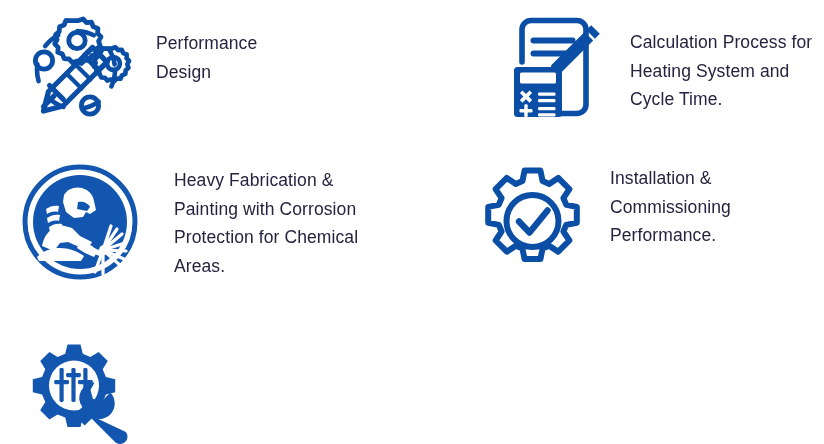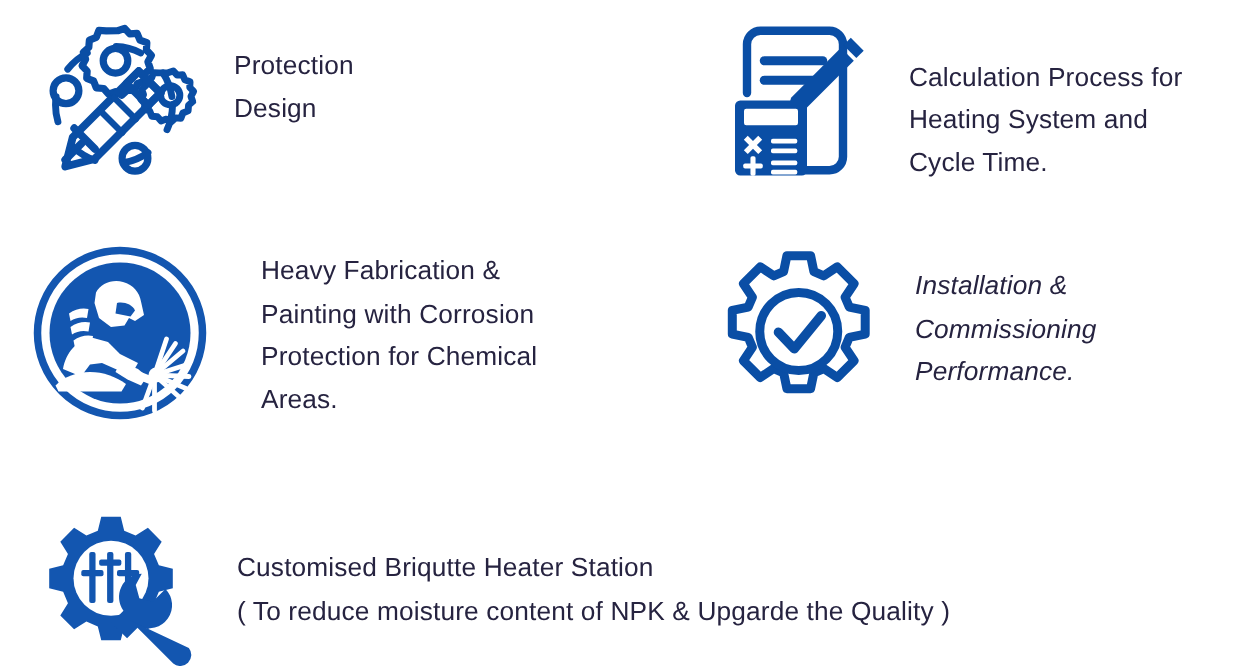--- a/index.html
+++ b/index.html
@@ -39,31 +39,31 @@
     color: #262340;
     white-space: pre-line;
     letter-spacing: 0.1px;
   }
 
   
   #cell-engineering-design { left: 22px;  top: 10px; }
   #cell-engineering-design .icon-wrap { width: 112px; height: 112px; }
   #cell-engineering-design .feature-text { margin-left: 22px; margin-top: 19px; }
 
-  #cell-calculation-process { left: 476px; top: 14px; align-items: flex-end; }
+  #cell-calculation-process { left: 500px; top: 14px; }
   #cell-calculation-process .icon-wrap { width: 112px; height: 108px; }
   #cell-calculation-process .feature-text { margin-left: 18px; margin-top: 14px; }
 
   #cell-heavy-fabrication { left: 20px;  top: 162px; gap: 17px; }
   #cell-heavy-fabrication .icon-wrap { width: 120px; height: 120px; }
   #cell-heavy-fabrication .feature-text { margin-left: 17px; margin-top: 4px; }
 
   #cell-installation-commissioning { left: 476px; top: 164px; }
   #cell-installation-commissioning .icon-wrap { width: 116px; height: 116px; }
-  #cell-installation-commissioning .feature-text { margin-left: 18px; margin-top: 12px; font-style: italic; }
+  #cell-installation-commissioning .feature-text { margin-left: 18px; margin-top: 0; }
 
   #cell-customised-briqutte { left: 24px;  top: 342px; }
   #cell-customised-briqutte .icon-wrap { width: 116px; height: 102px; }
   #cell-customised-briqutte .feature-text { margin-left: 18px; margin-top: 22px; }
 </style>
 </head>
 <body>
 
 <div class="board">
 
@@ -86,21 +86,21 @@
           <path d="M70.5 37.5l14.5 14.5 -44 44 -19.5 5 5-19.5z"></path>
           <path d="M70.5 37.5l-8.2 8.2 14.5 14.5 8.2-8.2z"></path>
           <path d="M21.5 96.5l10.8-10.8"></path>
           <path d="M27.5 75.5l13.8 13.8"></path>
           <path d="M63 46l14.5 14.5" stroke-width="4.2"></path>
           <path d="M54 55l14.5 14.5" stroke-width="4.2"></path>
           <path d="M45 64l14.5 14.5" stroke-width="4.2"></path>
         </g>
       </svg>
     </span>
-    <div class="feature-text">Protection
+    <div class="feature-text">Performance
 Design</div>
   </div>
 
   <div class="feature" id="cell-calculation-process">
     <span class="icon-wrap">
       <svg viewBox="0 0 112 108" width="112" height="108" xmlns="http://www.w3.org/2000/svg">
         <g fill="none" stroke="#0a4ea5" stroke-width="5.6" stroke-linecap="round" stroke-linejoin="round">
 
           <path d="M22 48V15.5a9 9 0 0 1 9-9h46a9 9 0 0 1 9 9v75a9 9 0 0 1-9 9H50"></path>
 
@@ -219,17 +219,15 @@
           <rect x="59.3" y="26" width="4.2" height="34" rx="1.4"></rect>
           <rect x="54.0" y="38" width="14.8" height="4.2" rx="1.4"></rect>
         </g>
 
         <g fill="#1356b0">
           <path d="M70.5 40.5a15.5 15.5 0 0 0-12.2 24.6l-8.0 8.0 10.4 10.4 8.0-8.0a15.5 15.5 0 0 0 17.6-24.9l-8.6 8.6-8.8-2.4-2.4-8.8z"></path>
           <path d="M62.6 71.5l10.4 10.4 18.5 18.5a7.4 7.4 0 0 0 10.4-10.4z"></path>
         </g>
       </svg>
     </span>
-    <div class="feature-text">Customised Briqutte Heater Station
-( To reduce moisture content of NPK &amp; Upgarde the Quality )</div>
   </div>
 
 </div>
 
 </body></html>

